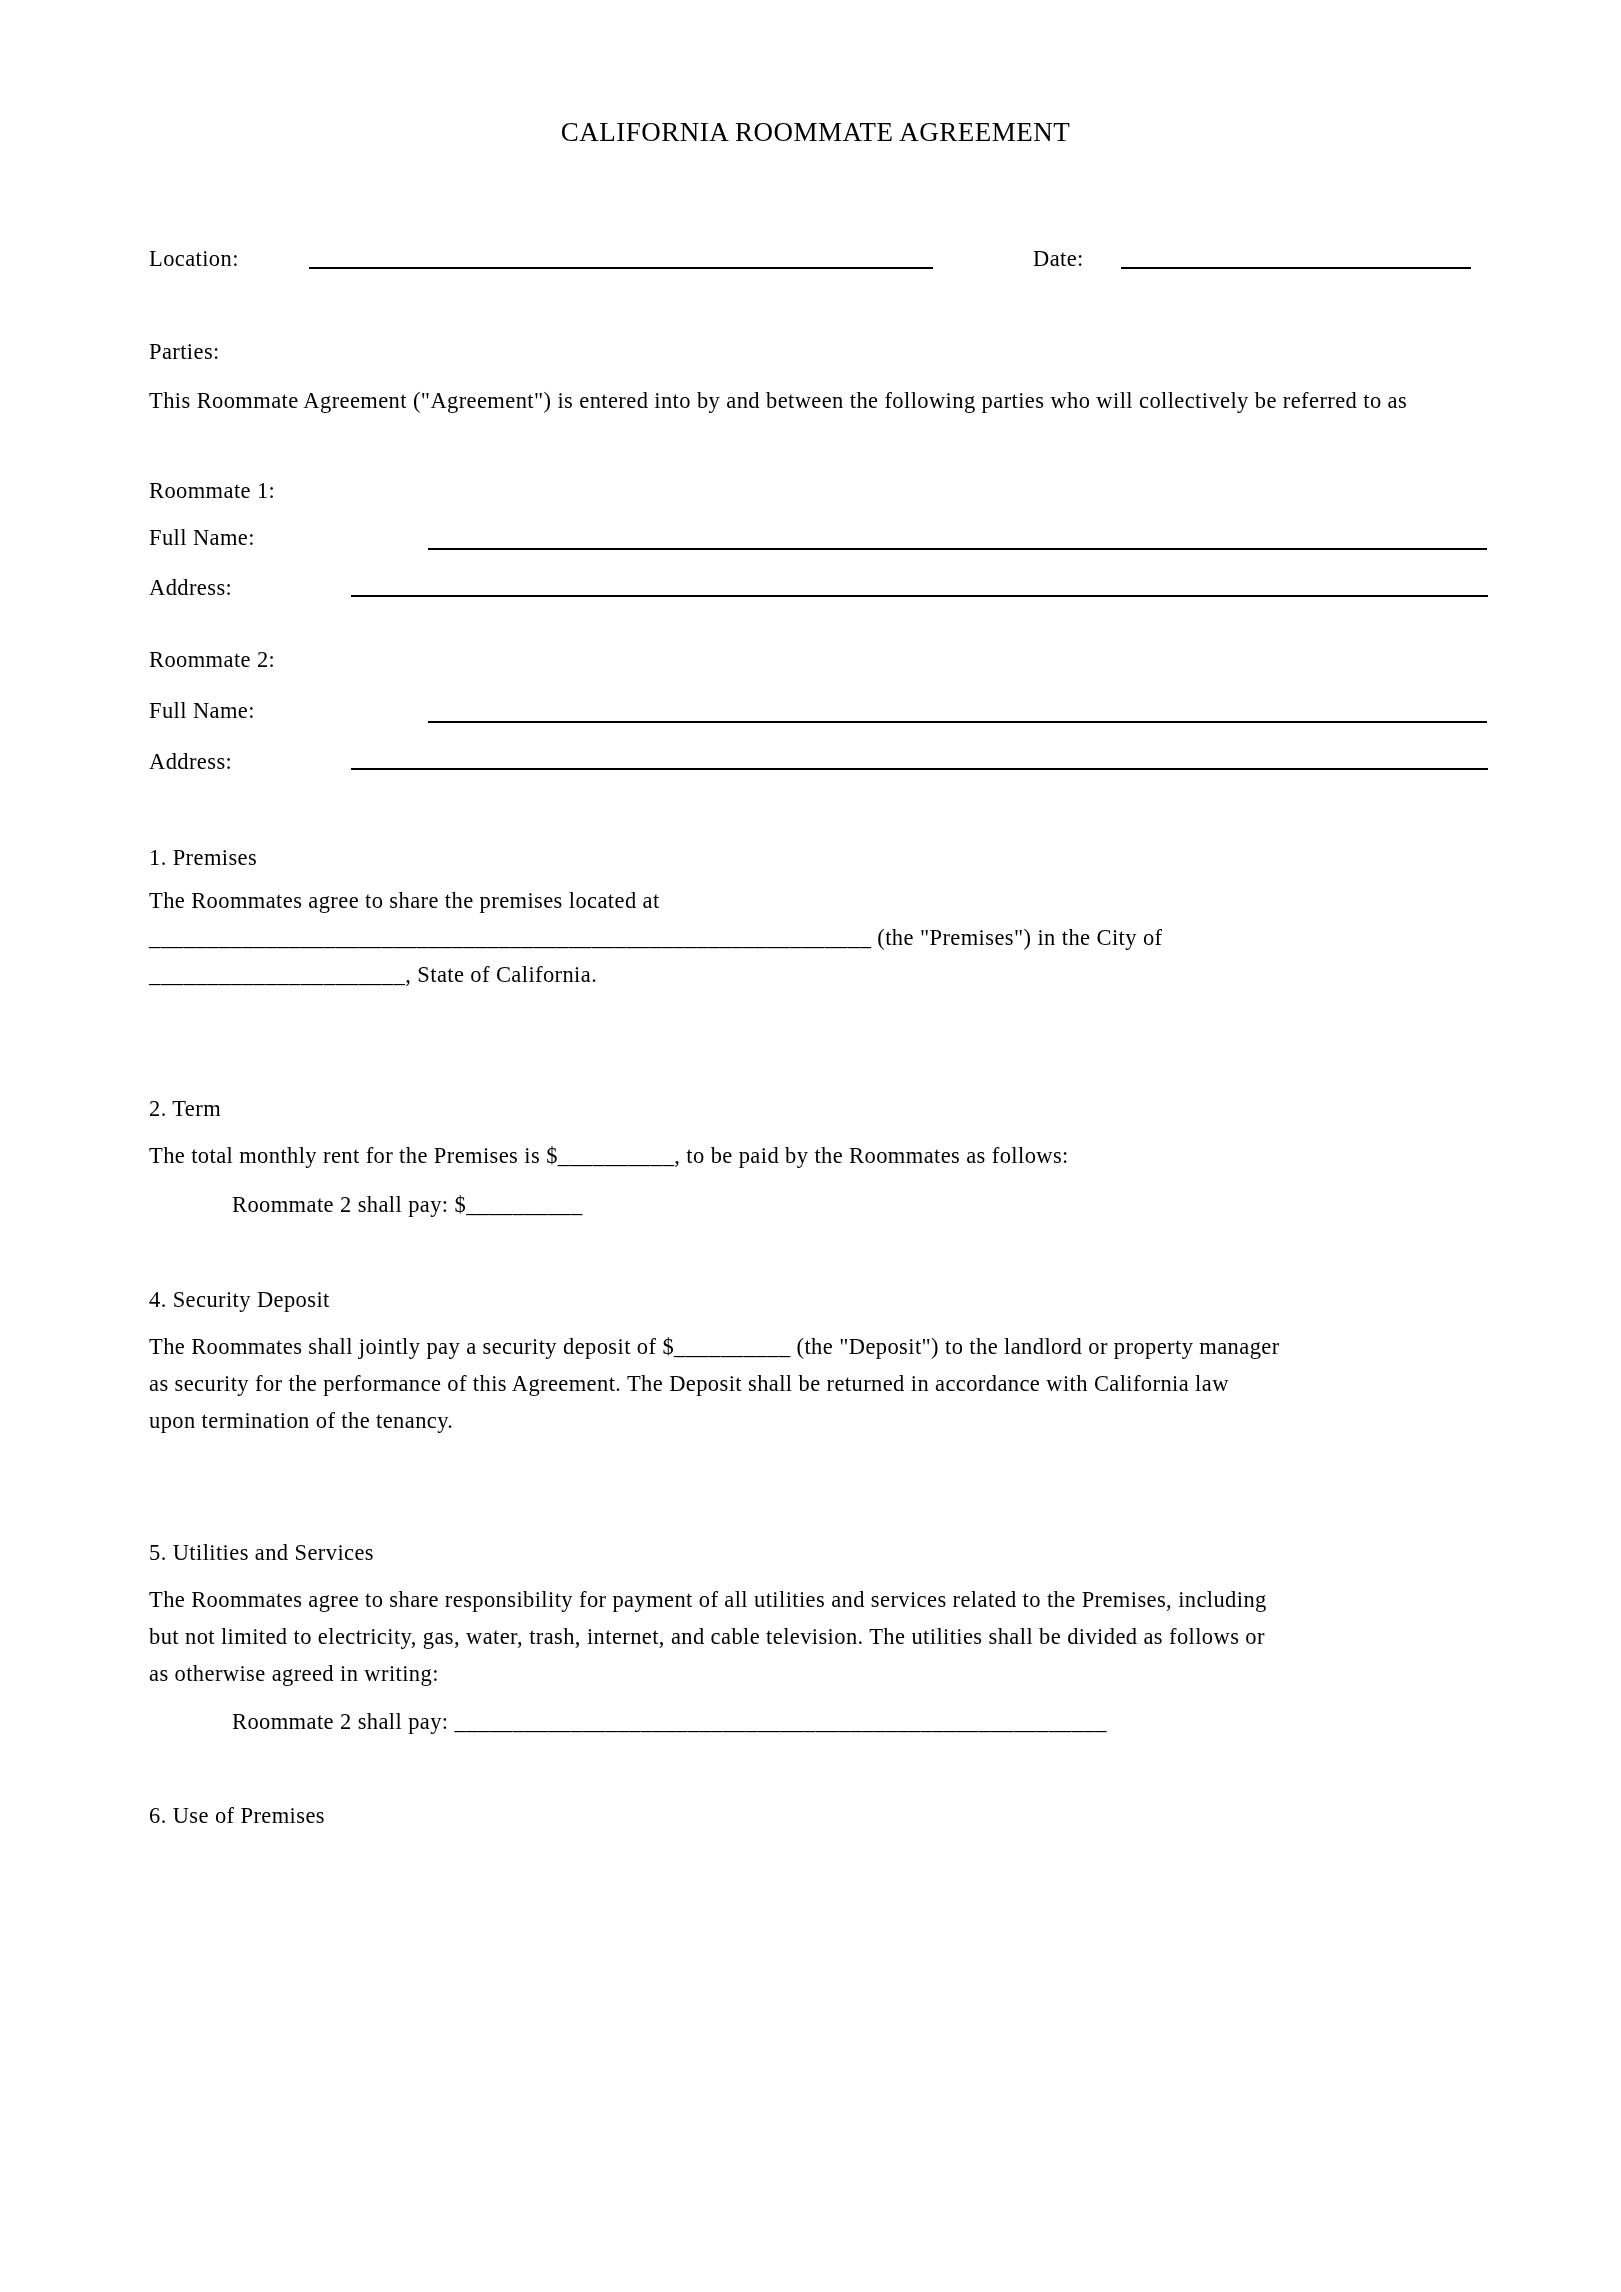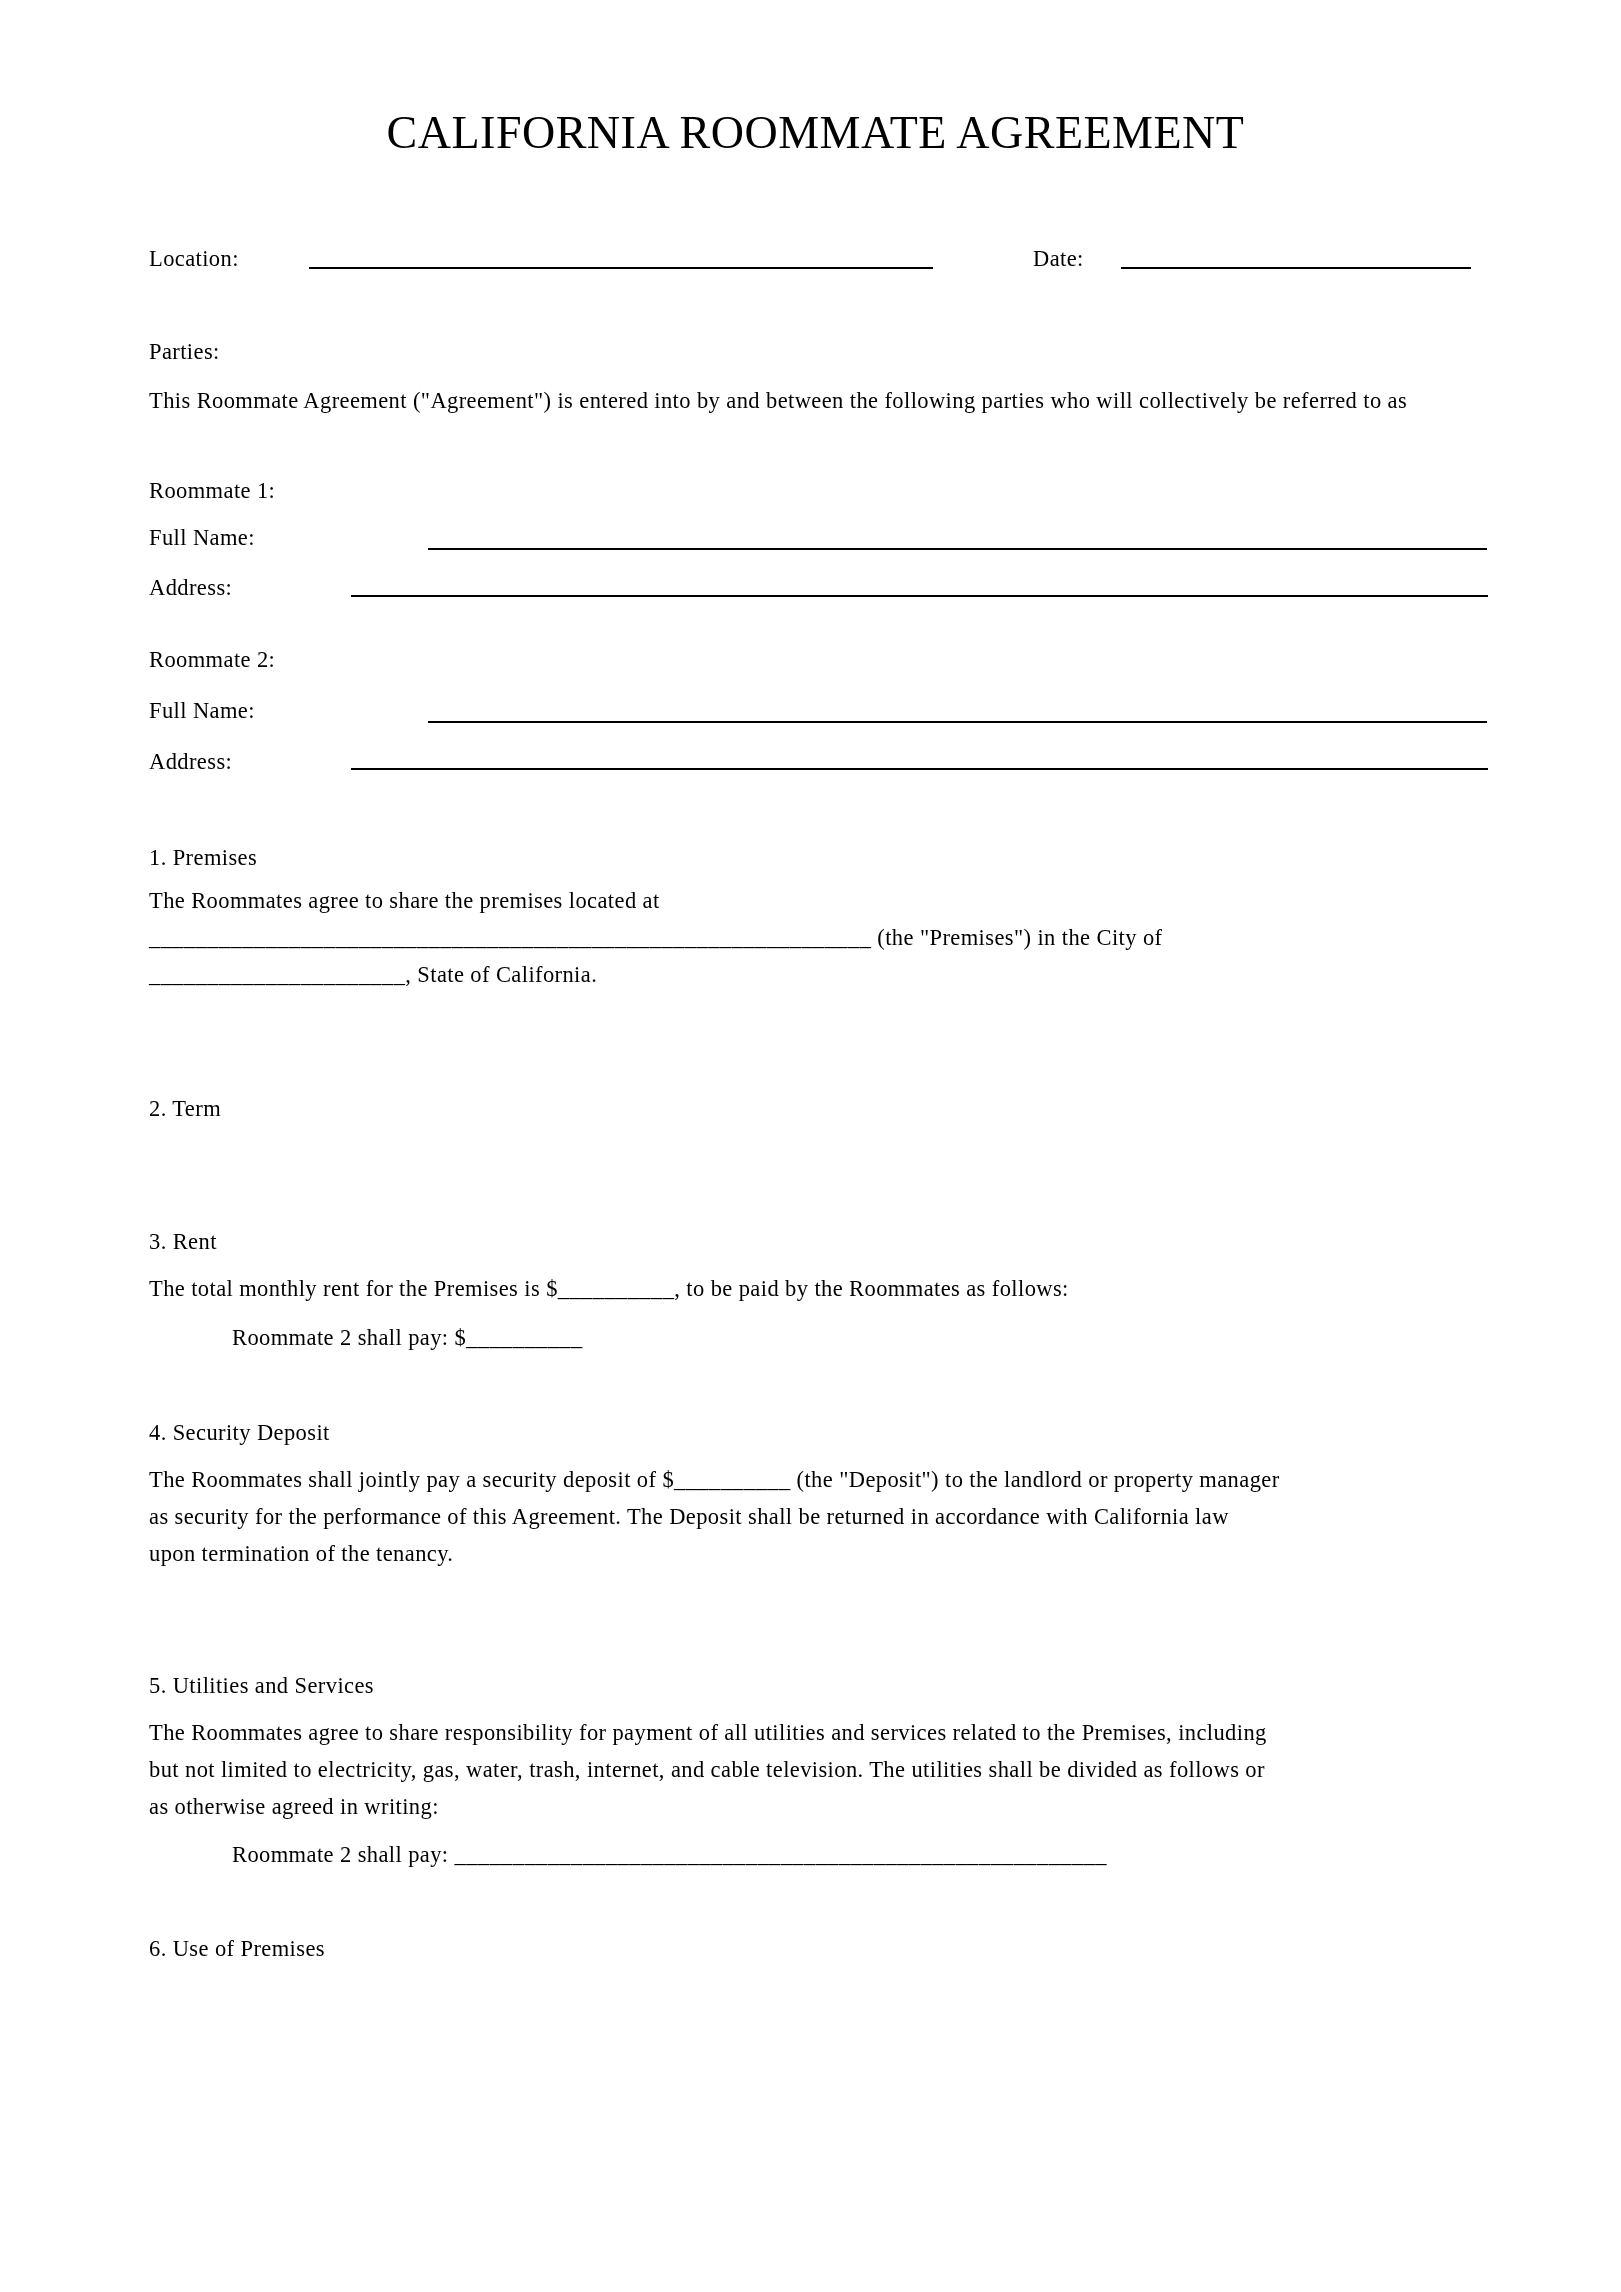--- a/index.html
+++ b/index.html
@@ -15,21 +15,21 @@
     letter-spacing: 0.4px;
   }
   #content {
     position: absolute;
     left: 149px;
     top: 0;
     width: 1333px;
   }
   .title {
     margin: 110px 0 0 0;
-    font-size: 46px;
+    font-size: 27px;
     line-height: 45px;
     font-weight: normal;
     text-align: center;
     letter-spacing: 0.5px;
     white-space: nowrap;
   }
   .block { line-height: 37px; }
   .para { line-height: 37px; white-space: pre-line; }
   .nowrap { white-space: nowrap; overflow: visible; }
   .indent { padding-left: 83px; }
@@ -86,21 +86,20 @@
       <div class="fill-line ln-address"></div>
     </div>
 
     <div class="block" style="margin-top:49px">1. Premises</div>
     <div class="para" style="margin-top:6.9px">The Roommates agree to share the premises located at
 ______________________________________________________________ (the "Premises") in the City of
 ______________________, State of California.</div>
 
     <div class="block" style="margin-top:97px">2. Term</div>
 
-    <div class="block" style="margin-top:96px">3. Rent</div>
     <div class="para" style="margin-top:9.8px">The total monthly rent for the Premises is $__________, to be paid by the Roommates as follows:</div>
     <div class="block indent" style="margin-top:11.8px">Roommate 2 shall pay: $__________</div>
 
     <div class="block" style="margin-top:58px">4. Security Deposit</div>
     <div class="para" style="margin-top:9.8px">The Roommates shall jointly pay a security deposit of $__________ (the "Deposit") to the landlord or property manager
 as security for the performance of this Agreement. The Deposit shall be returned in accordance with California law
 upon termination of the tenancy.</div>
 
     <div class="block" style="margin-top:95px">5. Utilities and Services</div>
     <div class="para" style="margin-top:9.8px">The Roommates agree to share responsibility for payment of all utilities and services related to the Premises, including

